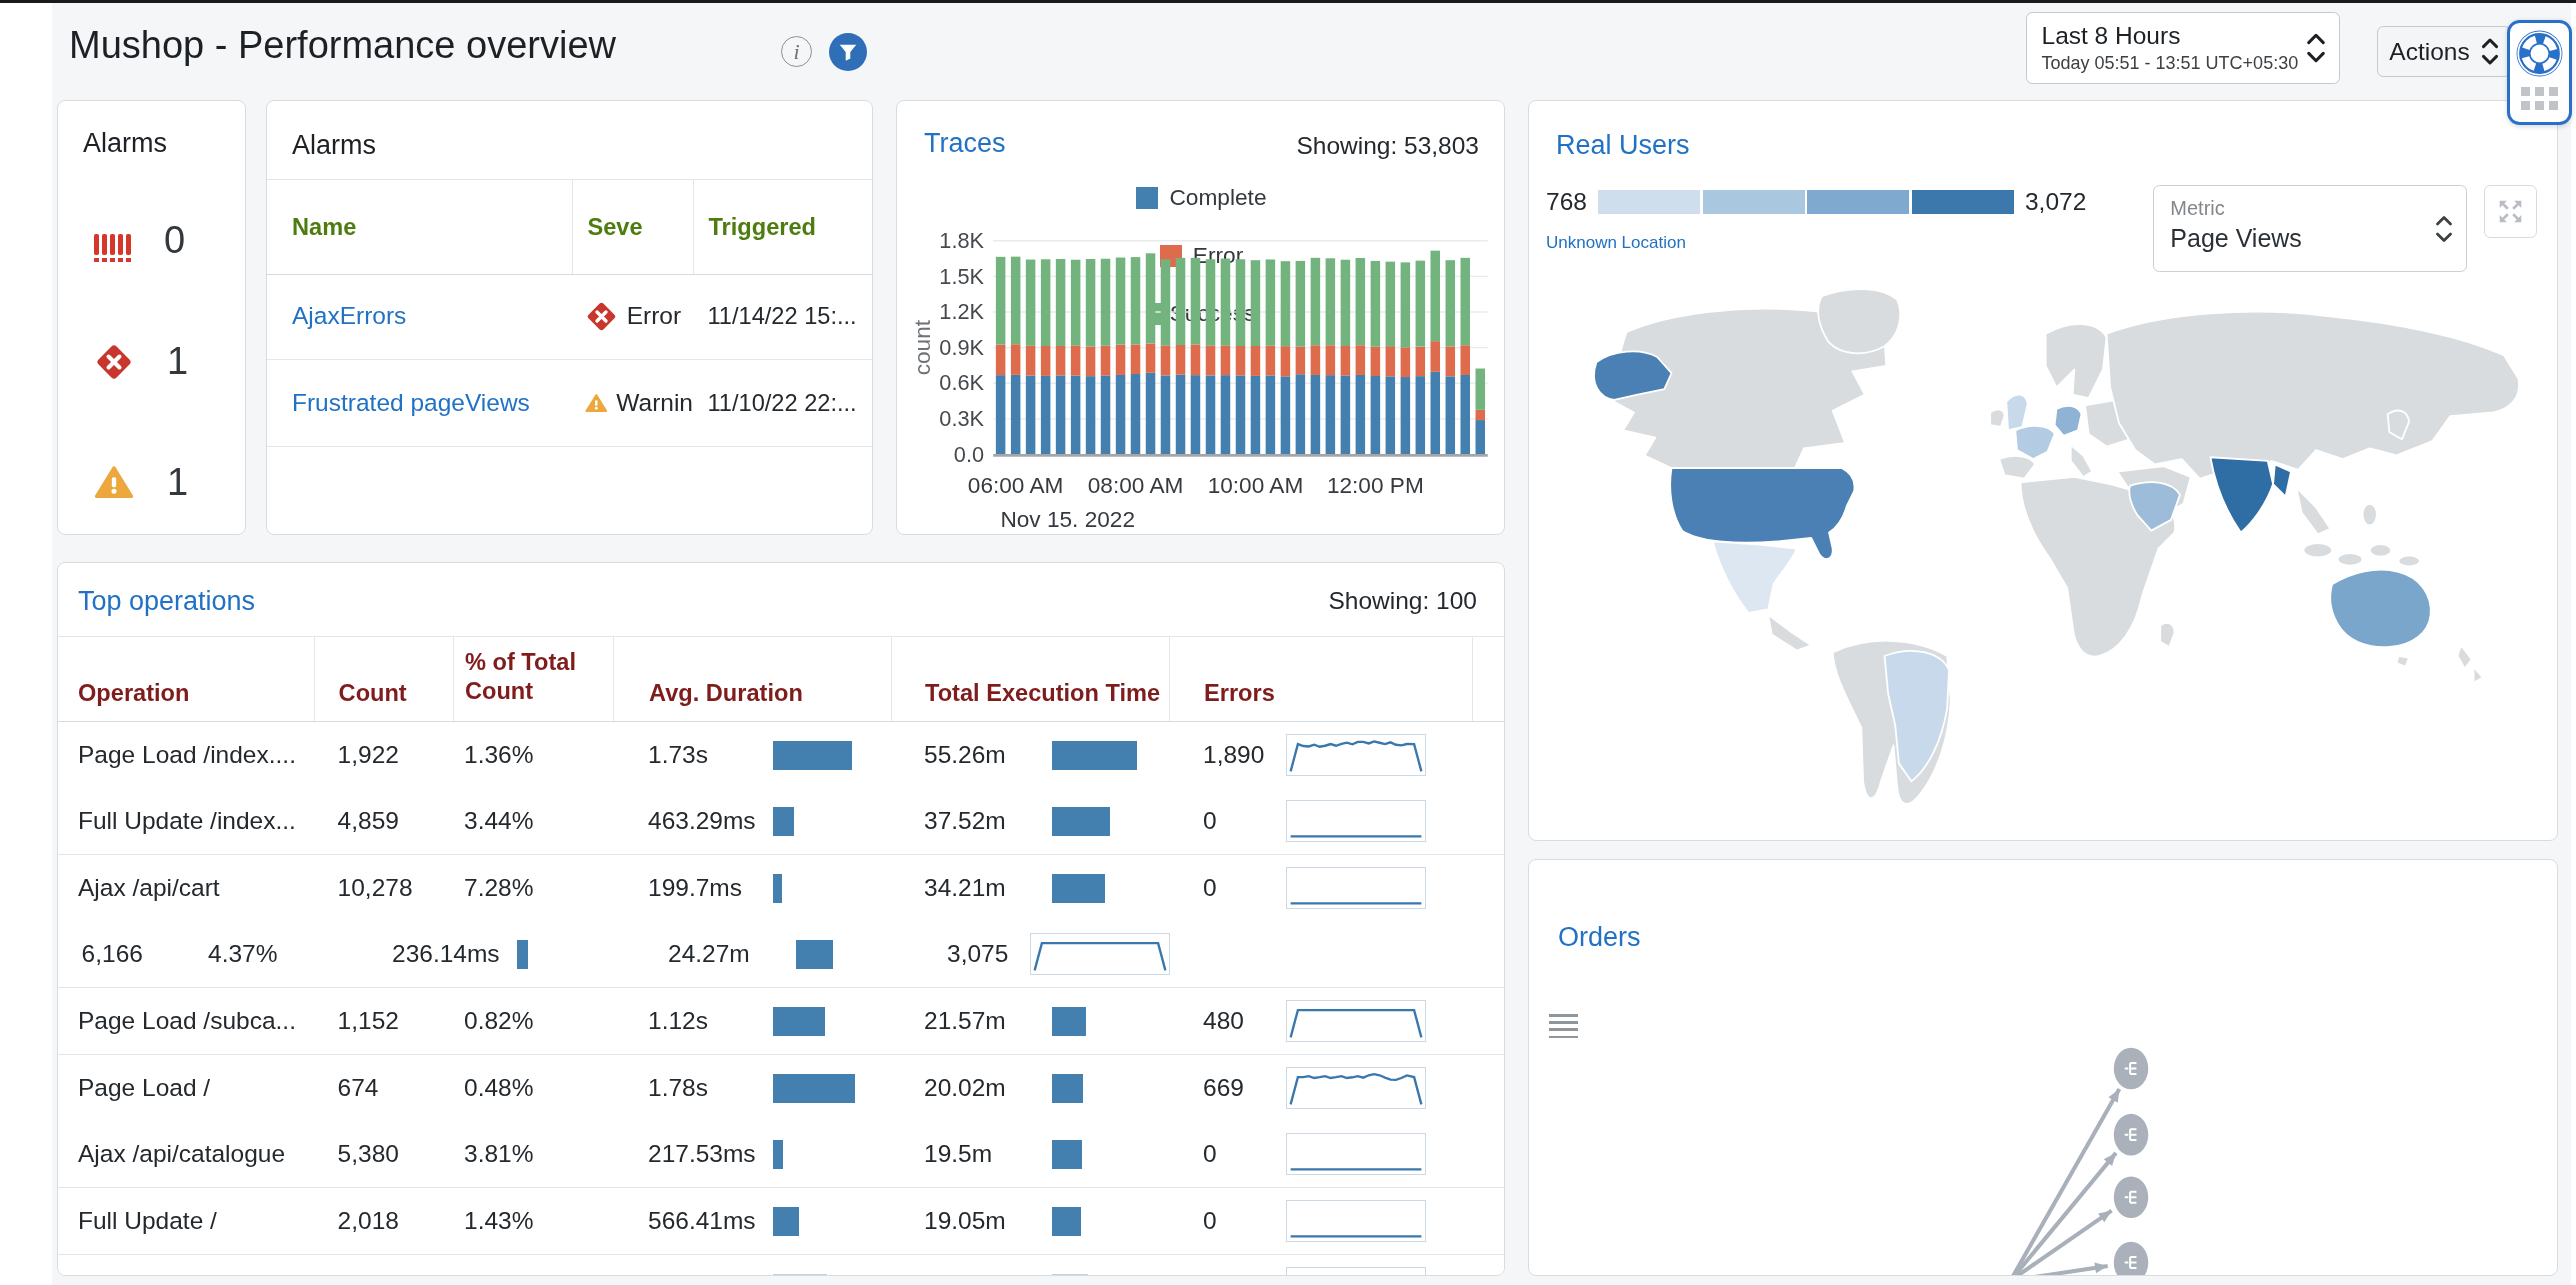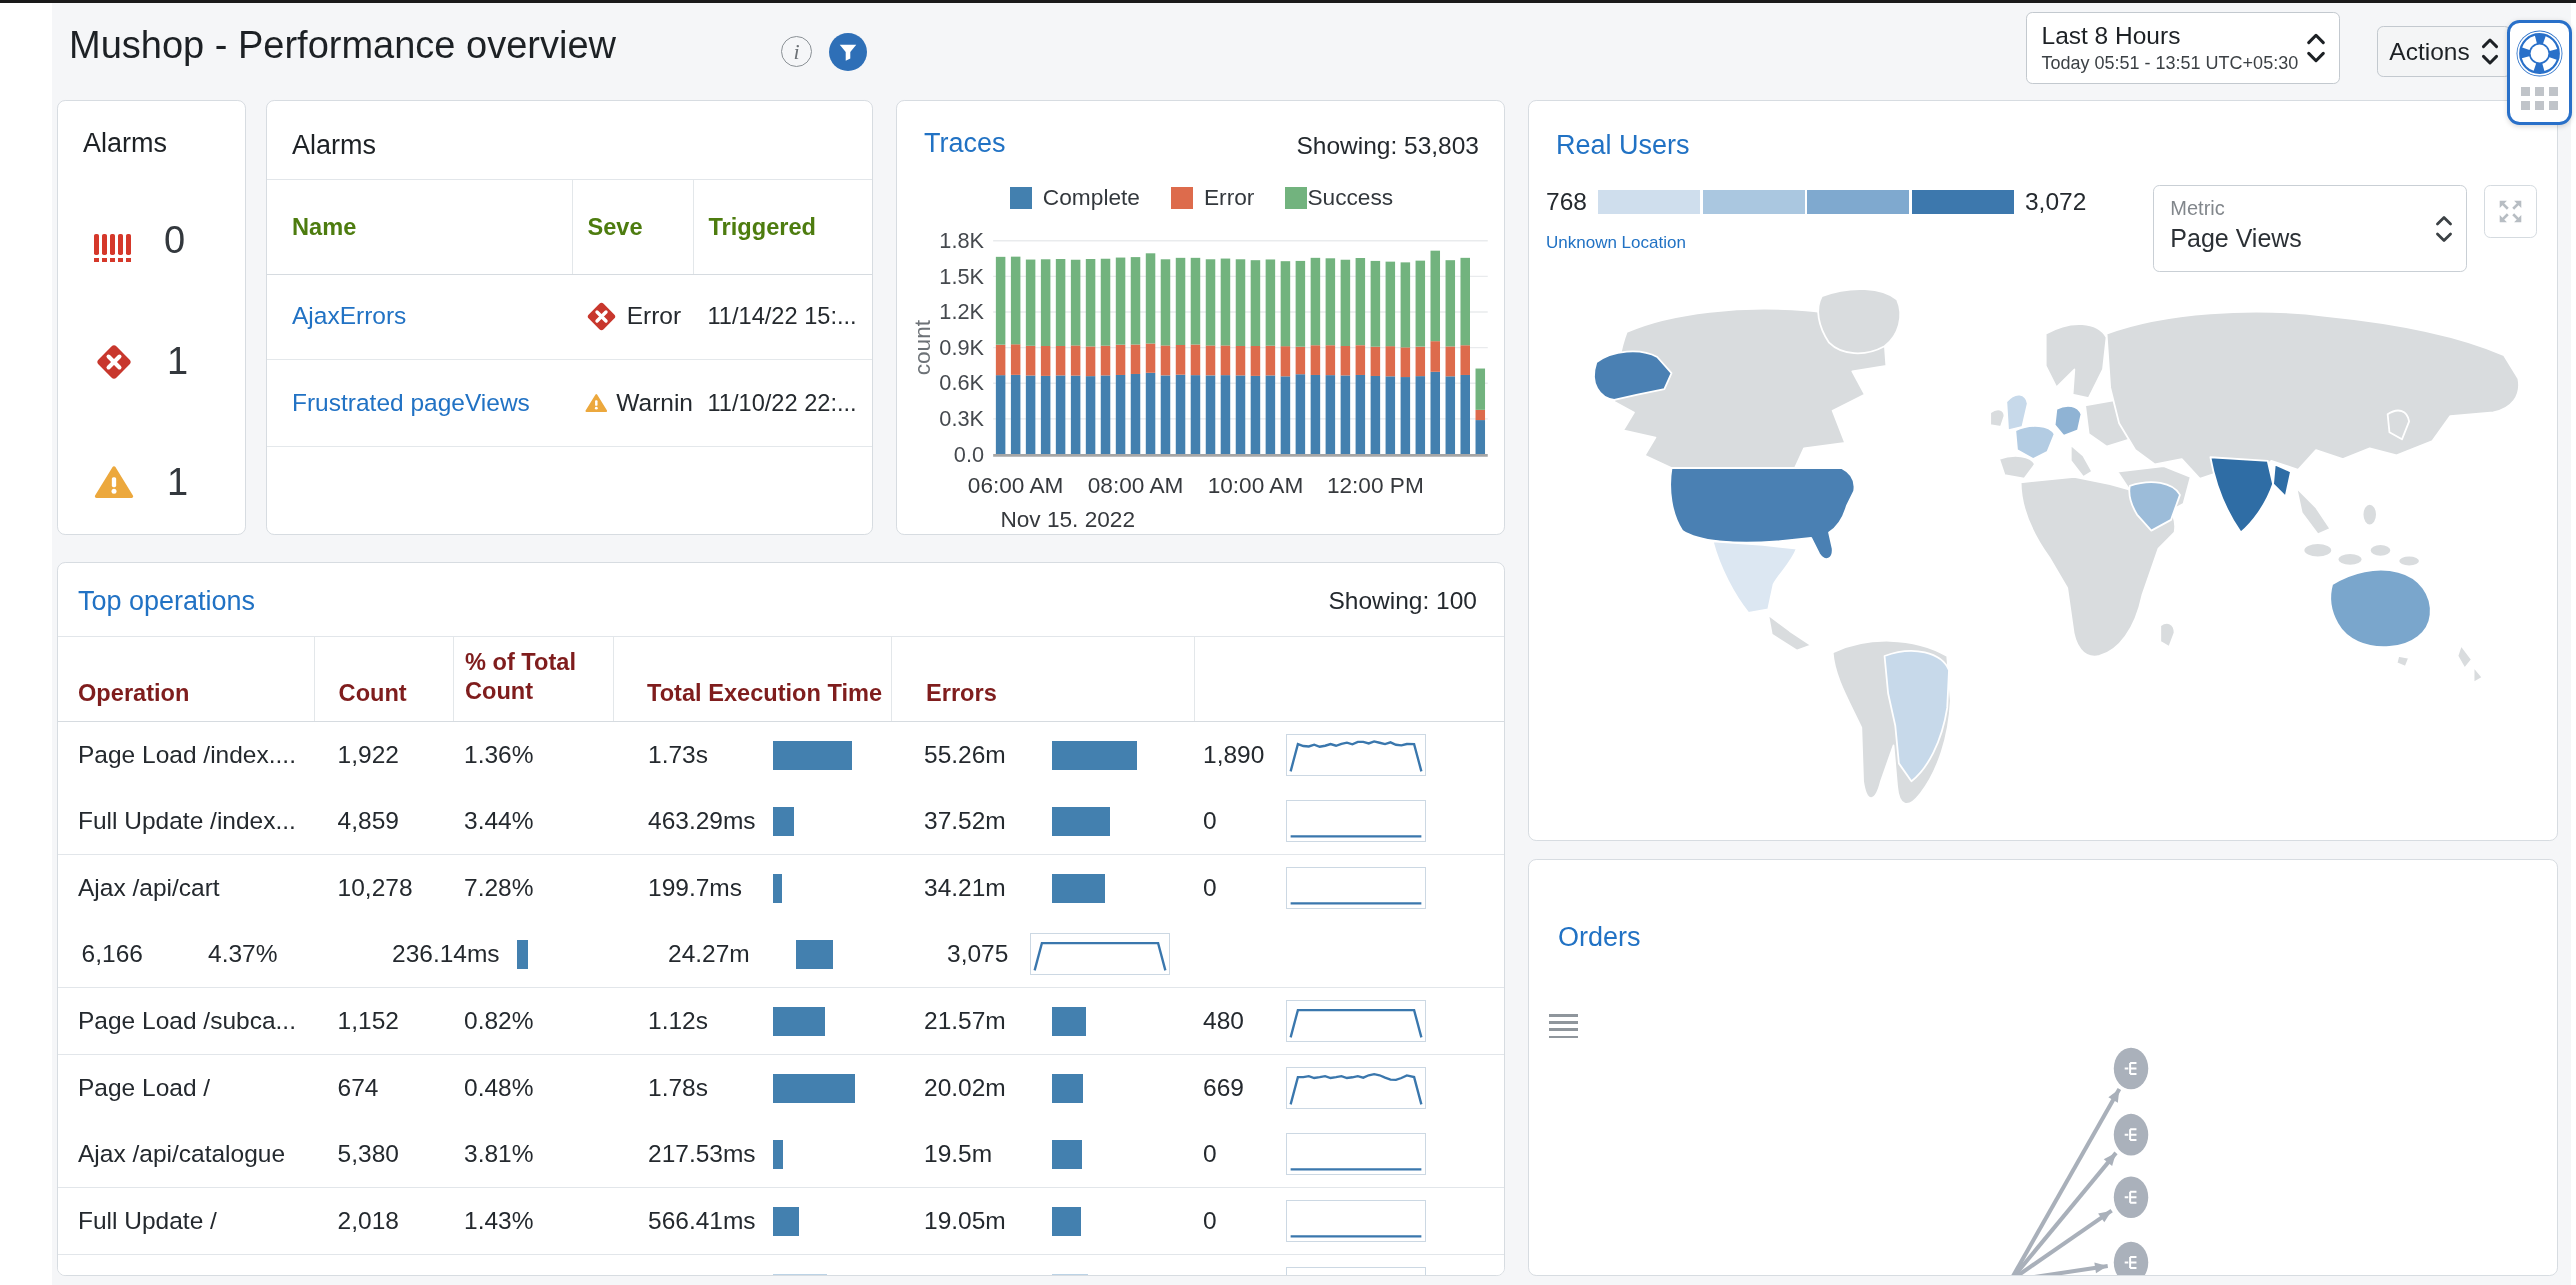--- a/index.html
+++ b/index.html
@@ -172,21 +172,21 @@
           <span>Warnin</span>
         </div>
      <div style="width:181px;padding-left:14.5px;box-sizing:border-box;font-size:23.6px;overflow:hidden;white-space:nowrap;">11/10/22 22:...</div>
       </div>
     </div>
 </div>
 
 <div class="card" style="left:896px;top:100px;width:609px;height:435px;">
   <div style="position:absolute;left:27px;top:27px;" class="card-title link">Traces</div>
   <div style="position:absolute;right:25px;top:31px;" class="showing">Showing: 53,803</div>
-  <div id="traces-legend" style="position:absolute;left:0;top:83px;width:609px;display:flex;justify-content:center;gap:31px;" class="legend">
+  <div id="traces-legend" style="position:absolute;left:0;top:83px;width:609px;display:flex;justify-content:center;gap:31px;flex-direction:column;" class="legend">
       <span style="display: flex; align-items: center; gap: 11px;">
         <span class="sw" style="background:#4380af"></span>
                     <span>Complete</span>
       </span>
       <span style="display: flex; align-items: center; gap: 11px;">
         <span class="sw" style="background:#dd6b4c"></span>
                     <span>Error</span>
       </span>
       <span style="display: flex; align-items: center; ">
         <span class="sw" style="background:#72b37e"></span>
@@ -384,20 +384,21 @@
   </svg>
 </div>
 
 <div class="card" style="left:57px;top:562px;width:1448px;height:714px;">
   <div style="position:absolute;left:20px;top:23px;" class="card-title link">Top operations</div>
   <div style="position:absolute;right:27px;top:23.6px;" class="showing">Showing: 100</div>
   <div class="tohdr" style="left:0;top:73px;width:1448px;height:86px;">
     <div class="hc" style="width:256px;padding-left:20px;">Operation</div>
     <div class="hc" style="width:139px;padding-left:23.6px;">Count</div>
     <div class="hc" style="width:160px;padding-left:11px;line-height:1.25;">% of Total Count</div>
+    <div class="hc" style="width:278px;padding-left:35px;">Avg. Duration</div>
     <div class="hc" style="width:278px;padding-left:33px;">Total Execution Time</div>
     <div class="hc" style="width:303px;padding-left:34px;">Errors</div>
     <div class="hc" style="width:34px;"></div>
   </div>
   <div id="top-ops-rows">
       <div class="toprow" style="left: 0px; top: 159px; width: 1448px; height: 67px;">
         <div class="cell" style="width:256px;padding-left:20px;overflow:hidden;white-space:nowrap;">Page Load /index....</div>
        <div class="cell" style="width:139px;padding-left:23.6px;">1,922</div>
        <div class="cell" style="width:160px;padding-left:11px;">1.36%</div>
        <div class="cell" style="width:278px;padding-left:35px;gap:0;">

